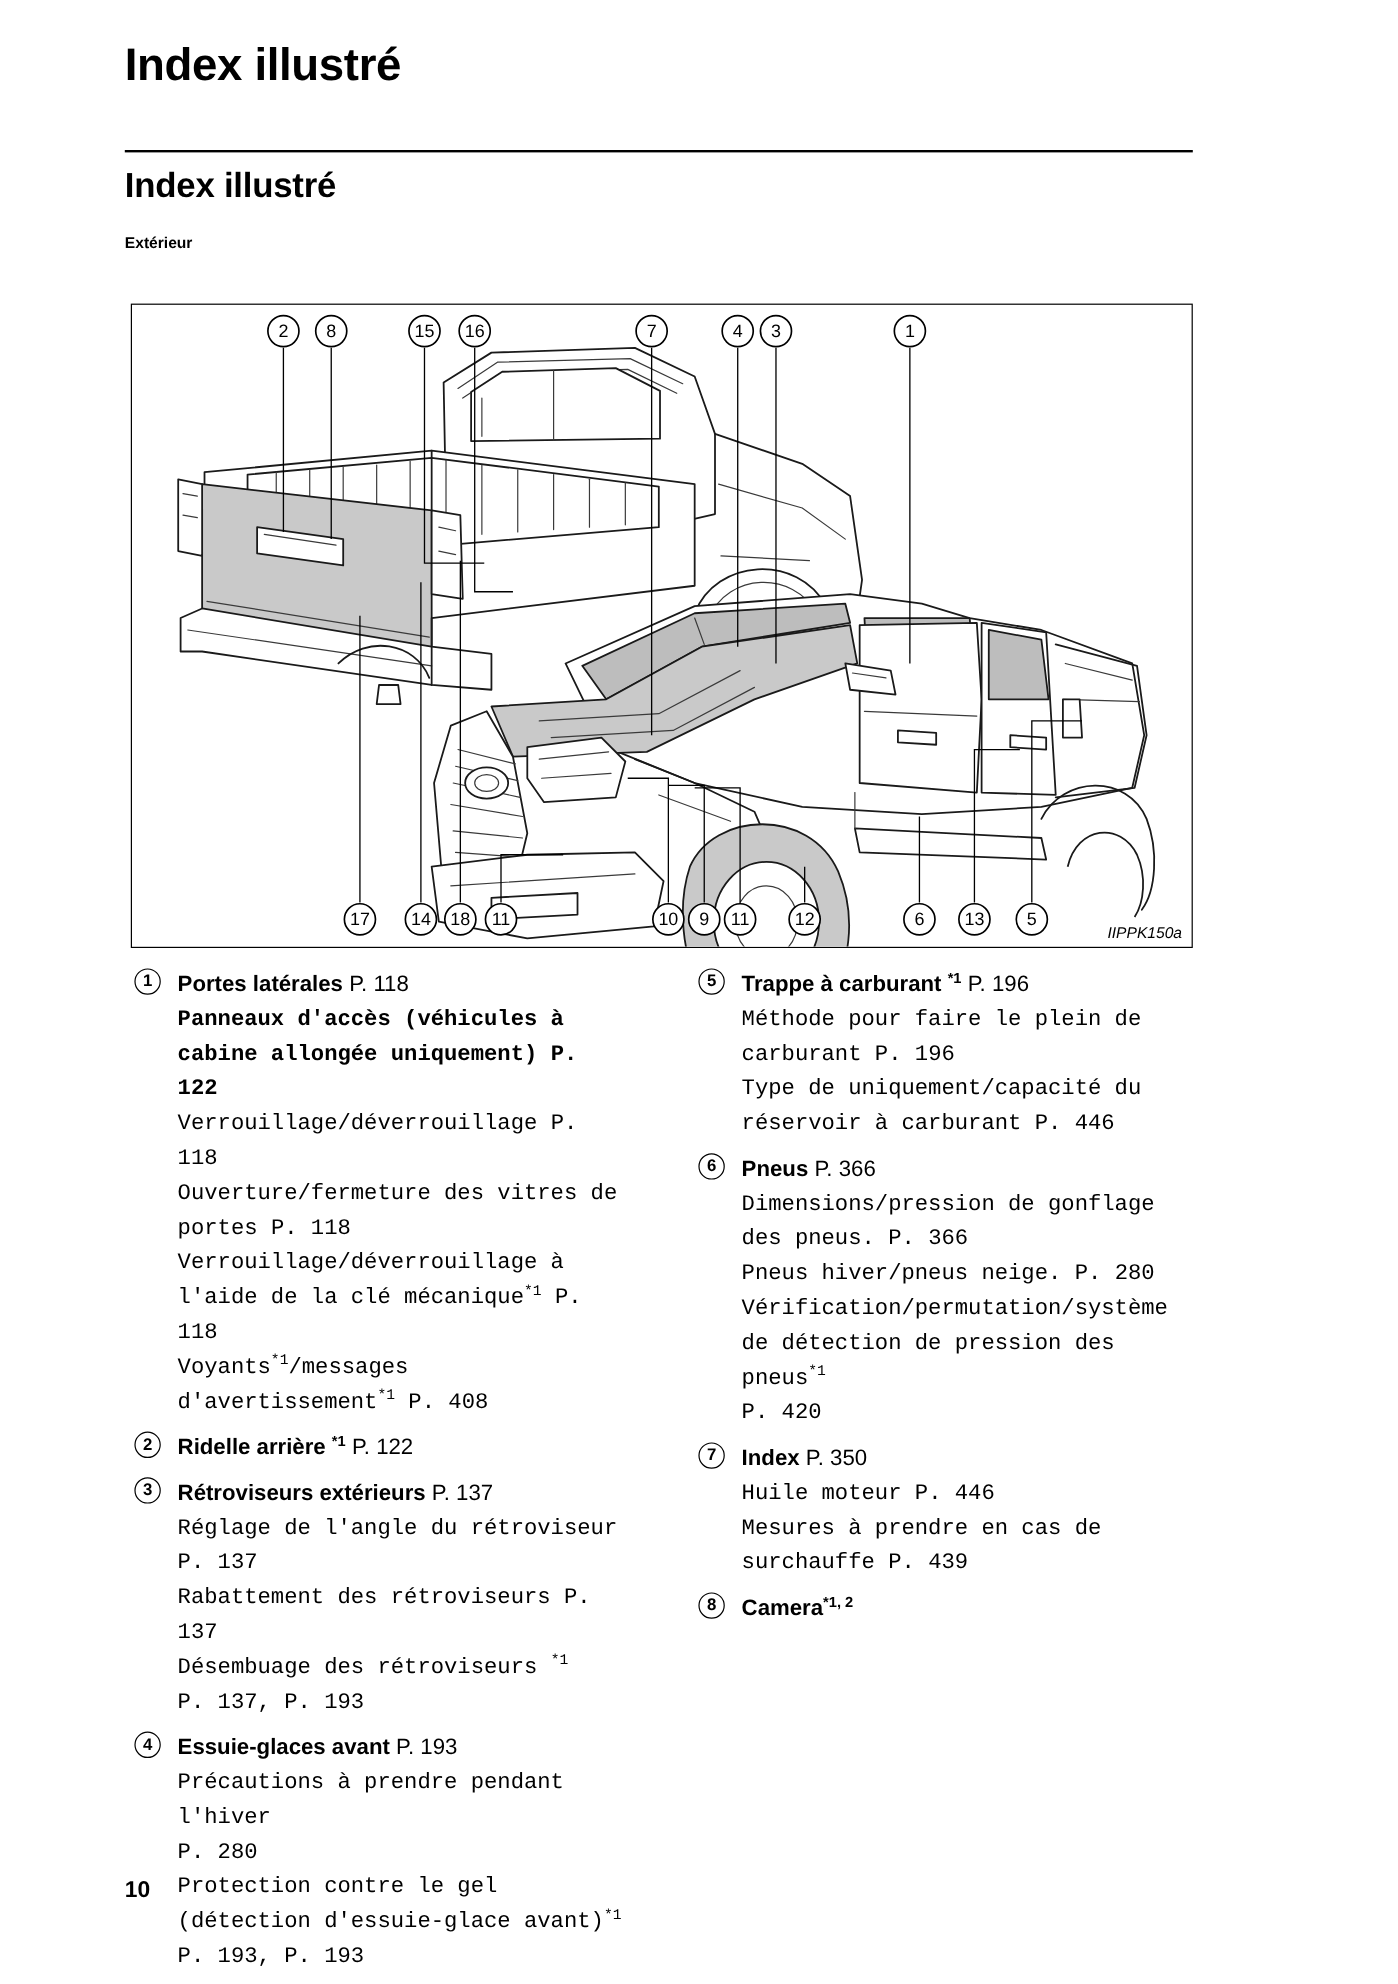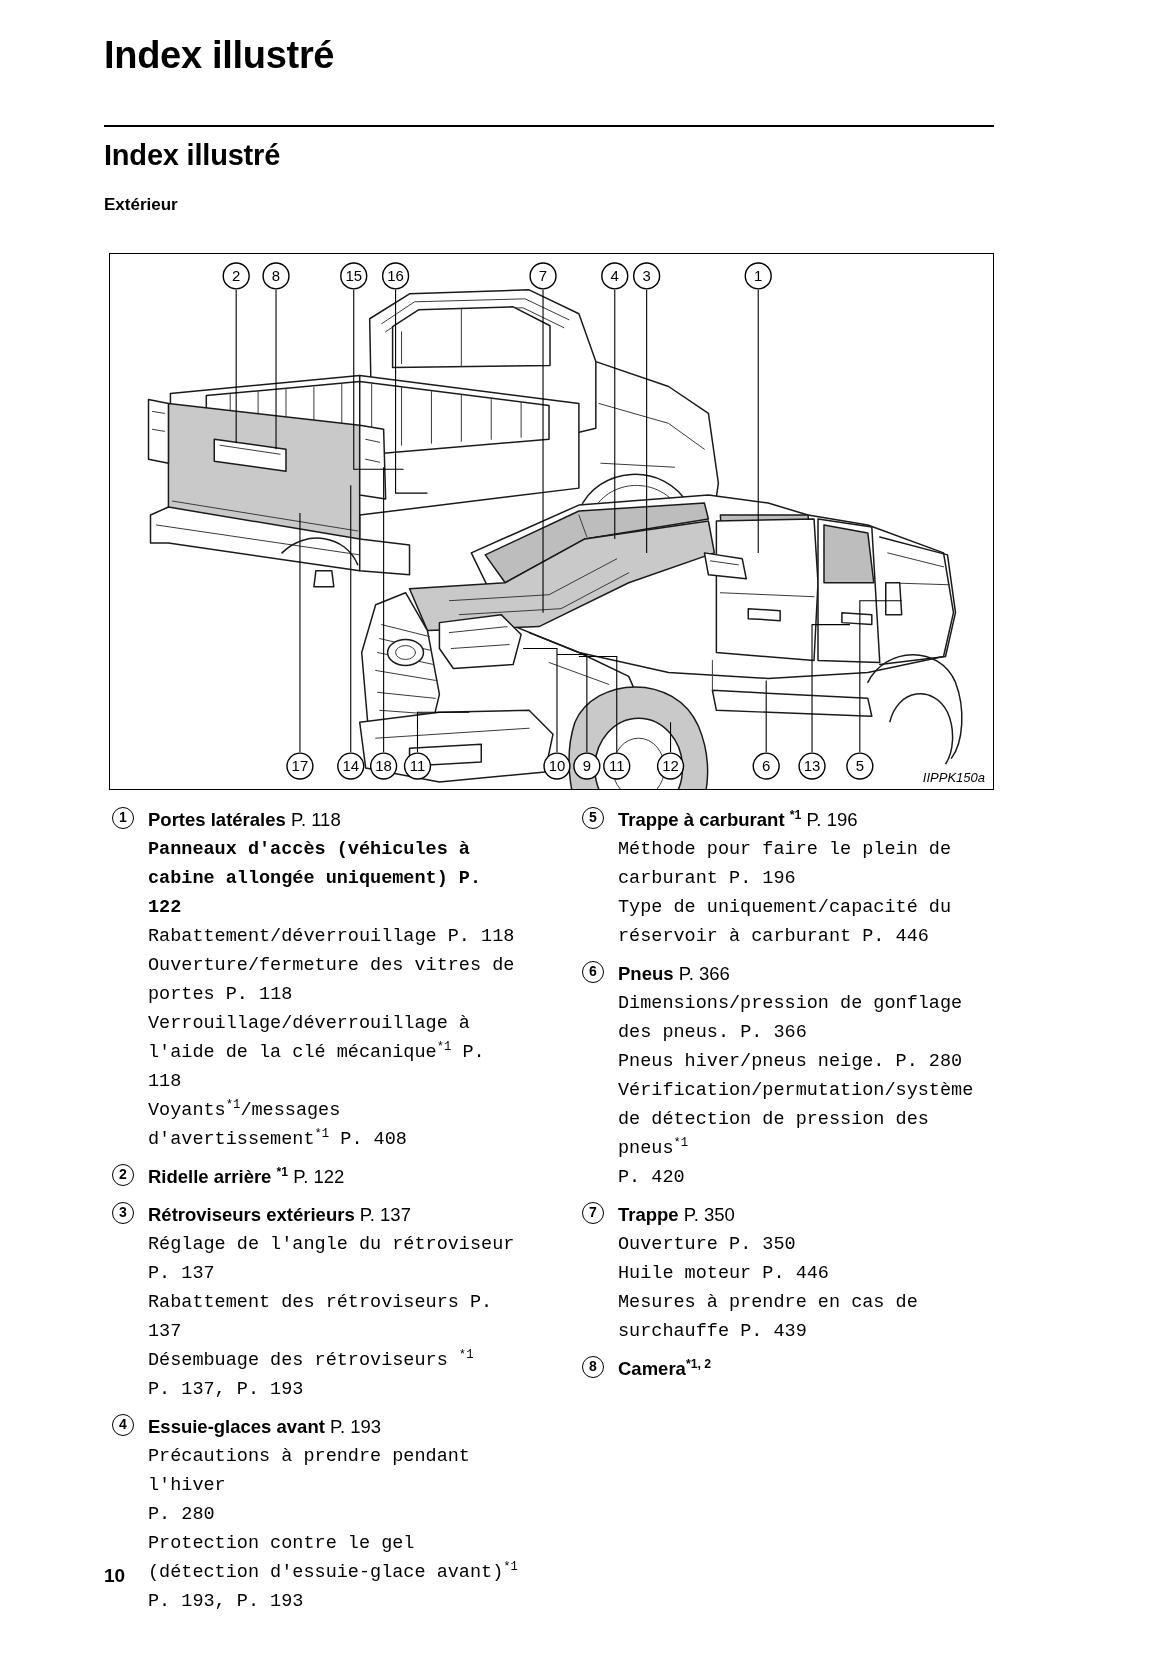--- a/index.html
+++ b/index.html
@@ -39,21 +39,21 @@
     left: 104px;
     top: 139px;
     font-size: 29px;
     font-weight: bold;
     letter-spacing: -0.2px;
   }
   .subsection-title {
     position: absolute;
     left: 104px;
     top: 195px;
-    font-size: 17px;
+    font-size: 13px;
     font-weight: bold;
   }
 
   
   .figure {
     position: absolute;
     left: 109px;
     top: 253px;
     width: 885px;
     height: 537px;
@@ -398,21 +398,21 @@
   <div class="columns">
 
     <div class="col col-left">
 
       <div class="entry">
         <div class="entry-head">
           <span class="num-badge">1</span>
           <span class="entry-title"><span>Portes latérales</span> <span class="pg">P. 118</span></span>
         </div>
         <div class="sub sub-bold"><span>Panneaux d'accès (véhicules à cabine allongée uniquement)</span> <span class="pg">P. 122</span></div>
-        <div class="sub"><span>Rabattement/déverrouillage</span> <span>P. 118</span></div>
+        <div class="sub"><span>Verrouillage/déverrouillage</span> <span>P. 118</span></div>
         <div class="sub"><span>Ouverture/fermeture des vitres de portes</span> <span>P. 118</span></div>
         <div class="sub"><span>Verrouillage/déverrouillage à l'aide de la clé mécanique</span><sup>*1</sup> <span>P. 118</span></div>
         <div class="sub"><span>Voyants</span><sup>*1</sup><span>/messages d'avertissement</span><sup>*1</sup> <span>P. 408</span></div>
       </div>
 
       <div class="gap"></div>
 
       <div class="entry">
         <div class="entry-head">
           <span class="num-badge">2</span>
@@ -465,23 +465,22 @@
         <div class="sub"><span>Dimensions/pression de gonflage des pneus.</span> <span>P. 366</span></div>
         <div class="sub"><span>Pneus hiver/pneus neige.</span> <span>P. 280</span></div>
         <div class="sub"><span>Vérification/permutation/système de détection de pression des pneus</span><sup>*1</sup><br><span>P. 420</span></div>
       </div>
 
       <div class="gap"></div>
 
       <div class="entry">
         <div class="entry-head">
           <span class="num-badge">7</span>
-          <span class="entry-title"><span>Trappe</span> <span class="pg">P. 350</span></span>
-        </div>
-        <div class="sub"><span>Ouverture</span> <span>P. 350</span></div>
+          <span class="entry-title"><span>Index</span> <span class="pg">P. 350</span></span>
+        </div>
         <div class="sub"><span>Huile moteur</span> <span>P. 446</span></div>
         <div class="sub"><span>Mesures à prendre en cas de surchauffe</span> <span>P. 439</span></div>
       </div>
 
       <div class="gap"></div>
 
       <div class="entry">
         <div class="entry-head">
           <span class="num-badge">8</span>
           <span class="entry-title"><span>Camera</span><sup>*1, 2</sup></span>

